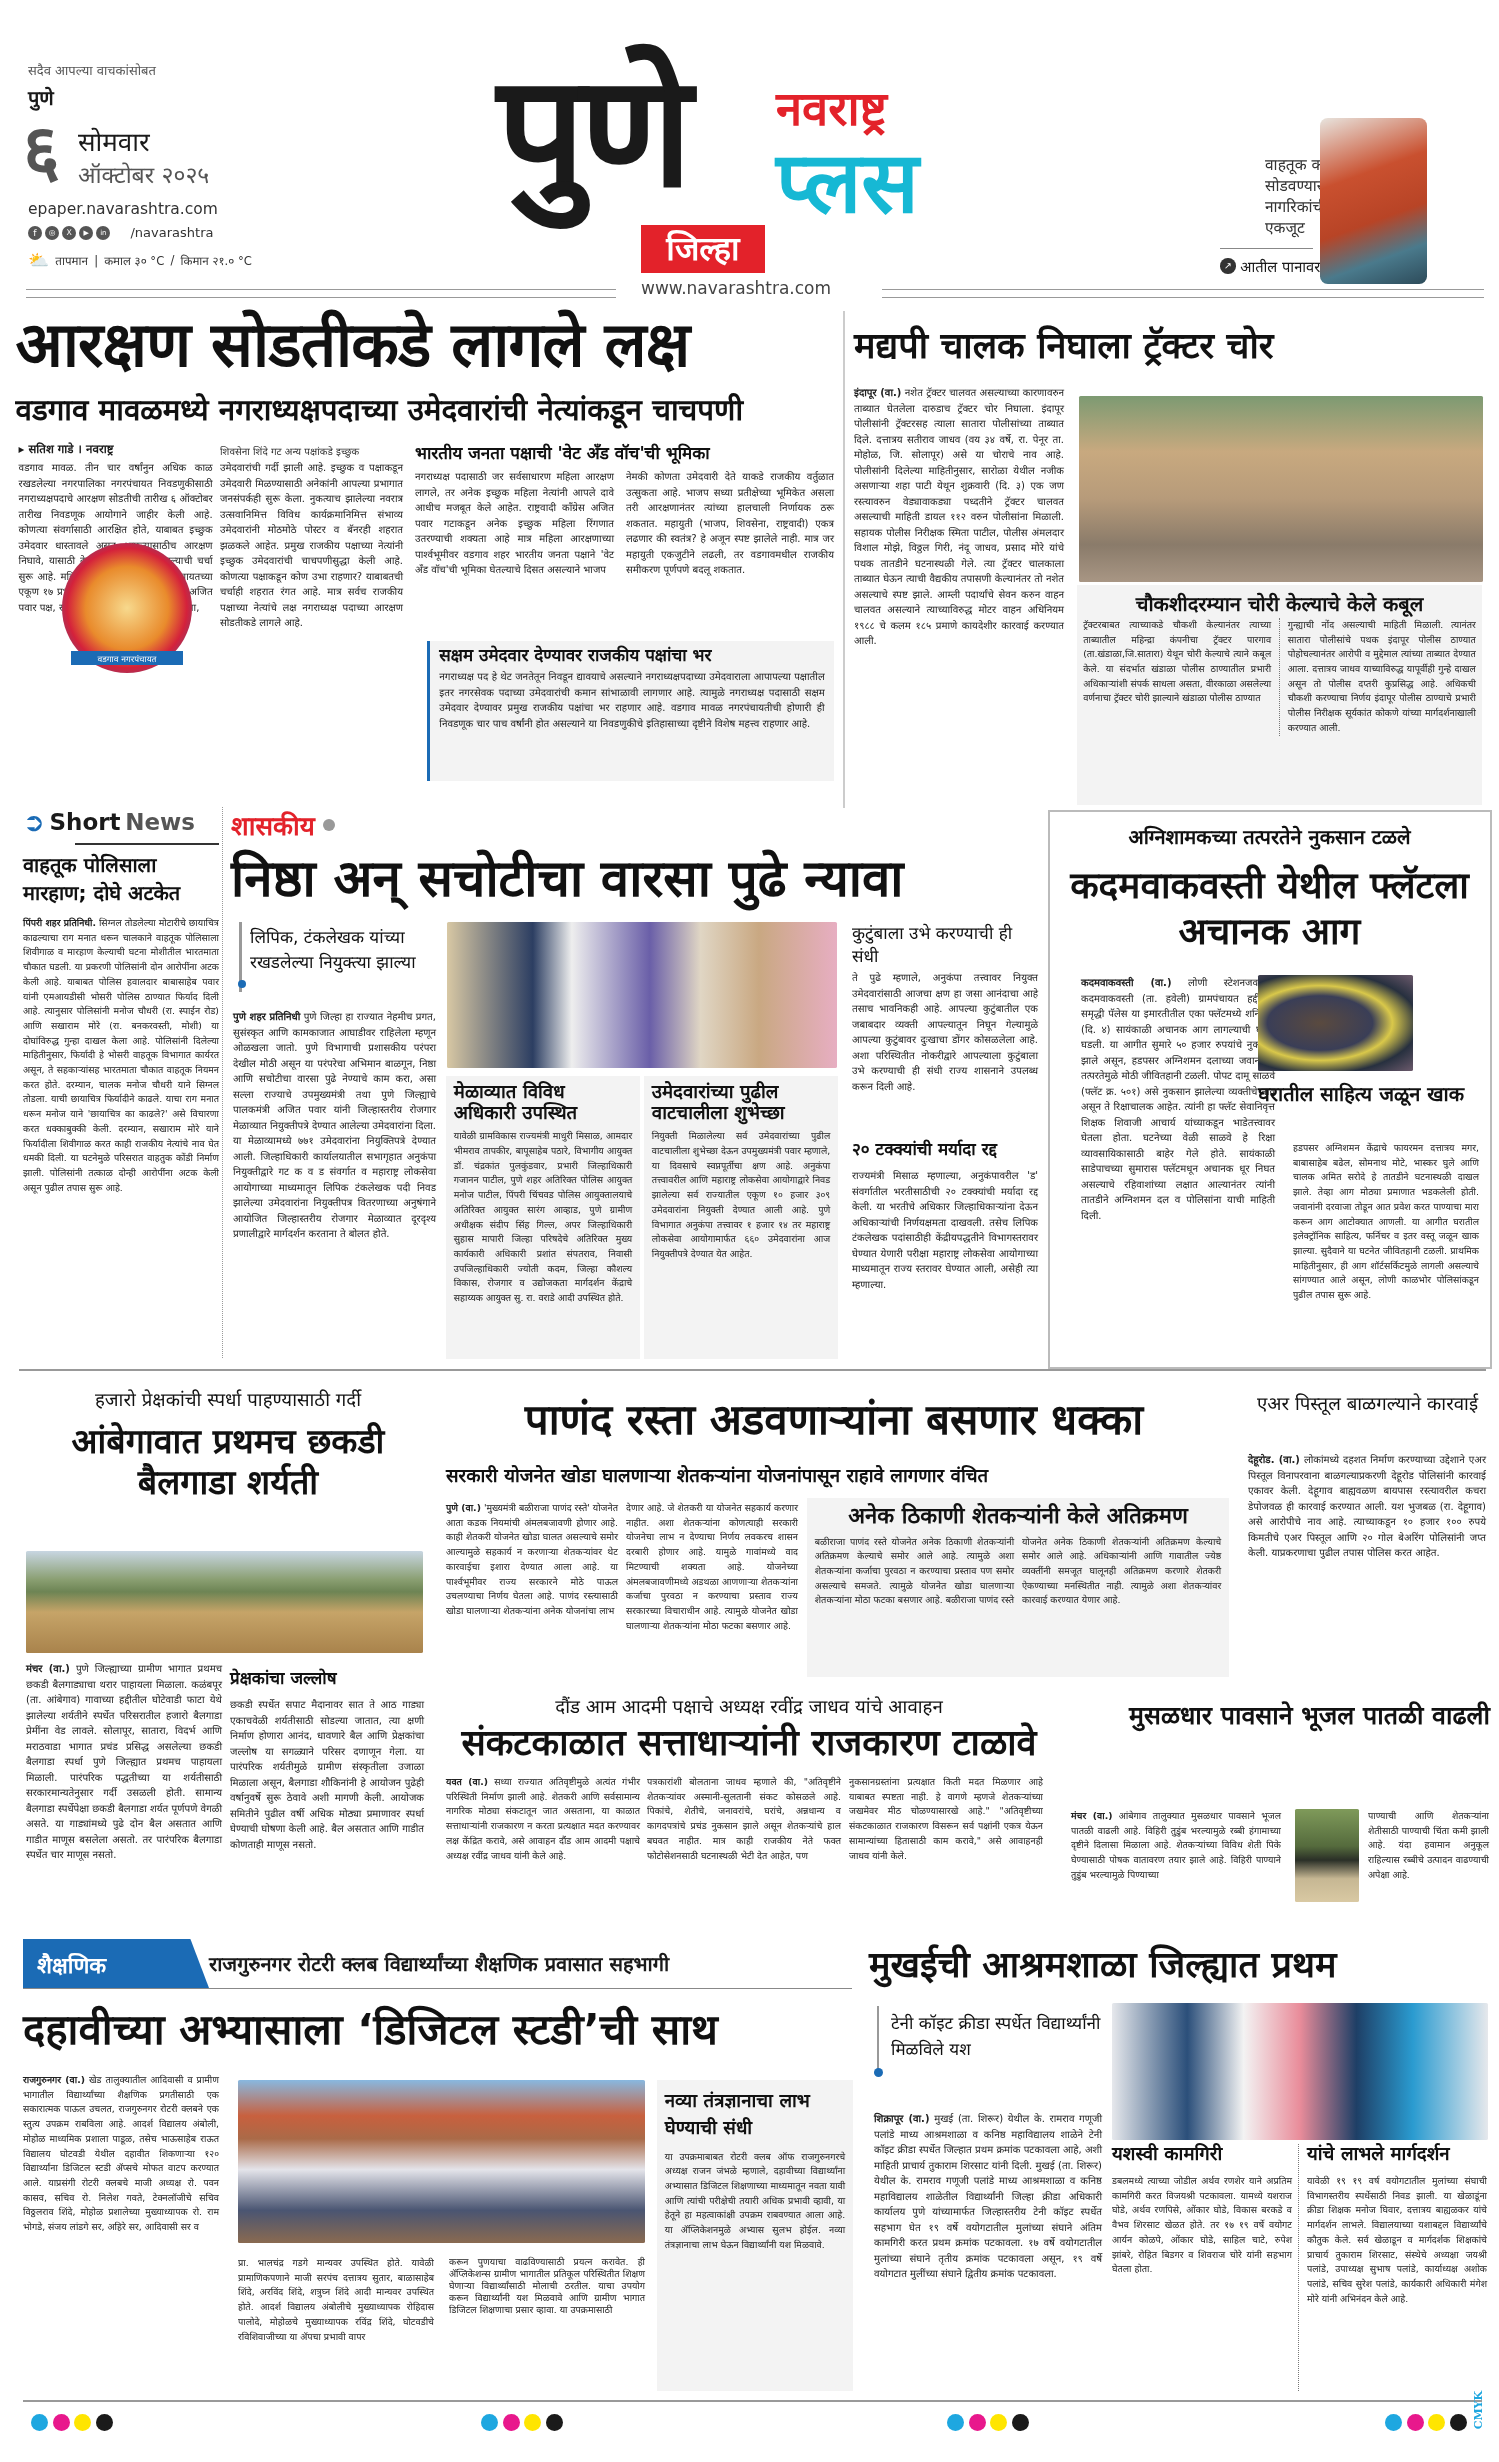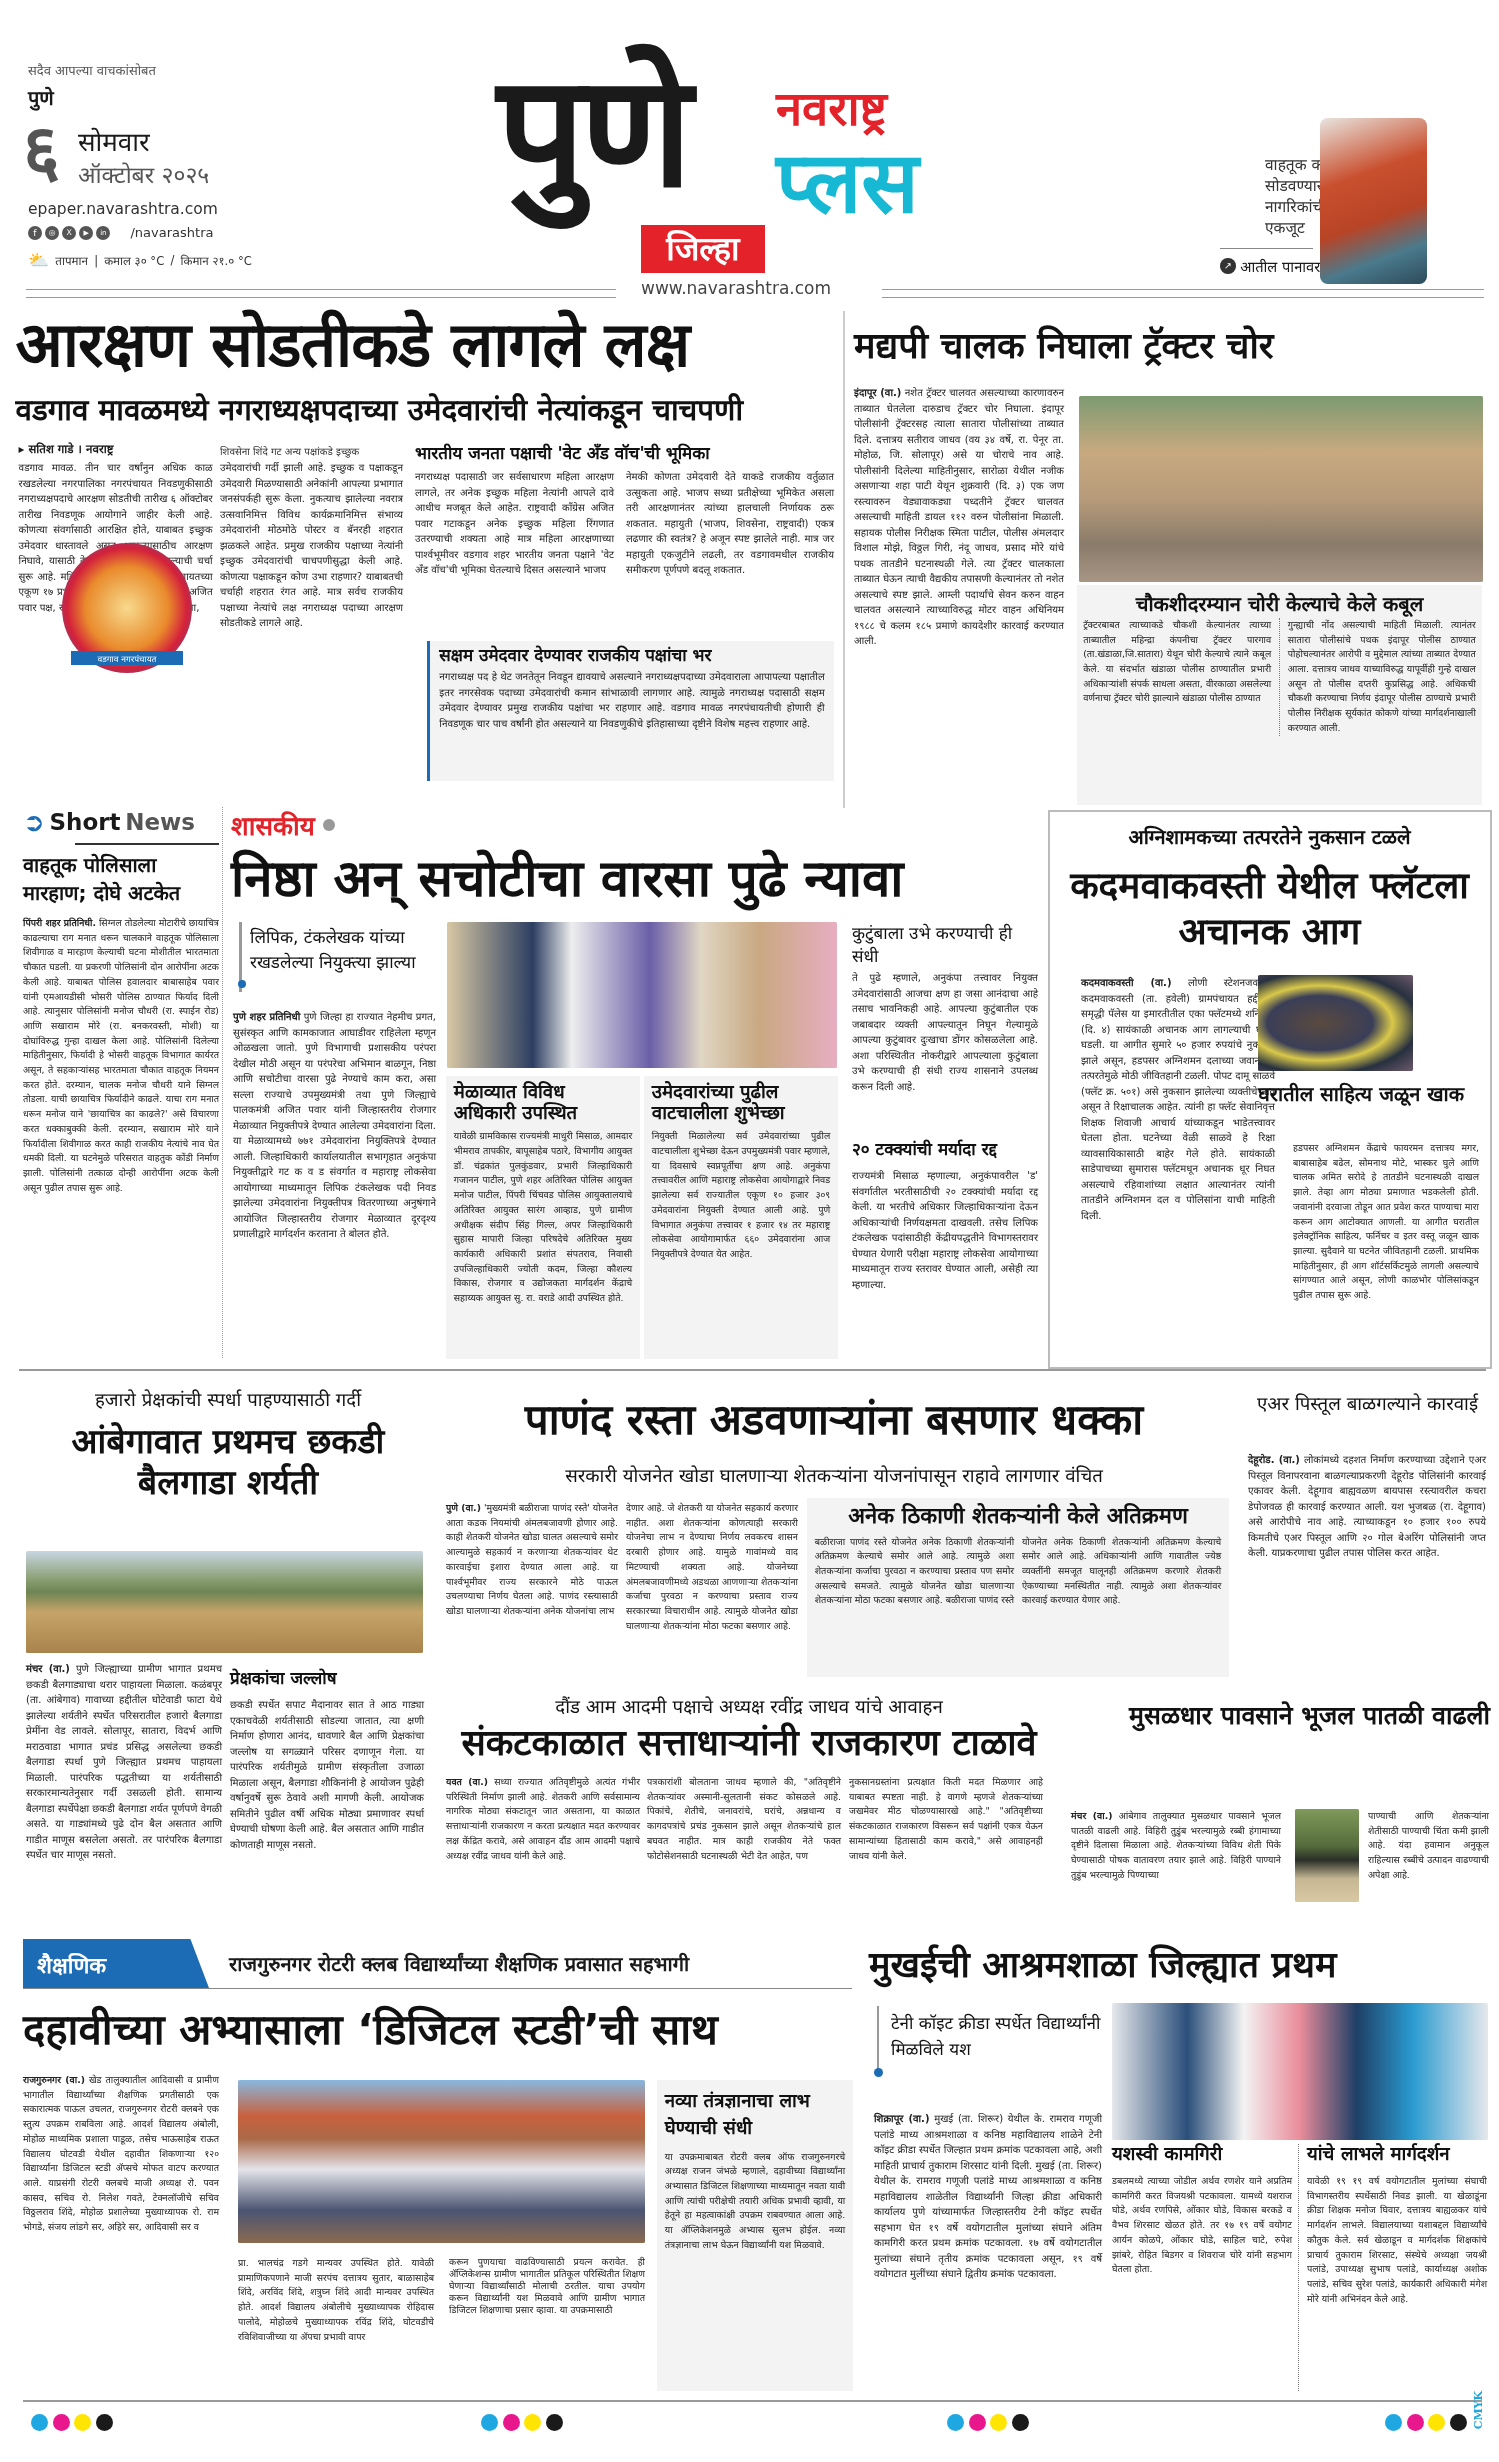--- a/index.html
+++ b/index.html
@@ -128,21 +128,21 @@
 <div class="abs rule" style="left:18.6px;top:1369px;width:1467px"></div>
 
 <div class="abs hl" style="left:26px;top:1390px;width:404px;font-size:18.6px;text-align:center;font-weight:normal">हजारो प्रेक्षकांची स्पर्धा पाहण्यासाठी गर्दी</div>
 <div class="abs hl" style="left:26px;top:1421px;width:404px;font-size:34px;text-align:center;line-height:1.2">आंबेगावात प्रथमच छकडी बैलगाडा शर्यती</div>
 <div class="abs photo" style="left:26px;top:1551px;width:397px;height:102px;background:linear-gradient(180deg,#c8d6e2 0%,#8a9f72 28%,#6d8454 40%,#c6a468 60%,#a9834c 100%)"></div>
 <div class="abs body-text" style="left:26px;top:1661px;width:196px;font-size:10px;line-height:15.5px"><b>मंचर (वा.)</b> <span>पुणे जिल्ह्याच्या ग्रामीण भागात प्रथमच छकडी बैलगाड्याचा थरार पाहायला मिळाला. कळंबपूर (ता. आंबेगाव) गावाच्या हद्दीतील घोटेवाडी फाटा येथे झालेल्या शर्यतीने स्पर्धेत परिसरातील हजारो बैलगाडा प्रेमींना वेड लावले. सोलापूर, सातारा, विदर्भ आणि मराठवाडा भागात प्रचंड प्रसिद्ध असलेल्या छकडी बैलगाडा स्पर्धा पुणे जिल्ह्यात प्रथमच पाहायला मिळाली. पारंपरिक पद्धतीच्या या शर्यतीसाठी सरकारमान्यतेनुसार गर्दी उसळली होती. सामान्य बैलगाडा स्पर्धेपेक्षा छकडी बैलगाडा शर्यत पूर्णपणे वेगळी असते. या गाड्यांमध्ये पुढे दोन बैल असतात आणि गाडीत माणूस बसलेला असतो. तर पारंपरिक बैलगाडा स्पर्धेत चार माणूस नसतो.</span></div>
 <div class="abs hl" style="left:230px;top:1669px;width:194px;font-size:17px">प्रेक्षकांचा जल्लोष</div>
 <div class="abs body-text" style="left:230px;top:1697px;width:194px;font-size:10px;line-height:15.5px">छकडी स्पर्धेत सपाट मैदानावर सात ते आठ गाड्या एकाचवेळी शर्यतीसाठी सोडल्या जातात, त्या क्षणी निर्माण होणारा आनंद, धावणारे बैल आणि प्रेक्षकांचा जल्लोष या सगळ्याने परिसर दणाणून गेला. या पारंपरिक शर्यतीमुळे ग्रामीण संस्कृतीला उजाळा मिळाला असून, बैलगाडा शौकिनांनी हे आयोजन पुढेही वर्षानुवर्षे सुरू ठेवावे अशी मागणी केली. आयोजक समितीने पुढील वर्षी अधिक मोठ्या प्रमाणावर स्पर्धा घेण्याची घोषणा केली आहे. बैल असतात आणि गाडीत कोणताही माणूस नसतो.</div>
 
 <div class="abs hl" style="left:446px;top:1397px;width:776px;font-size:42px;text-align:center">पाणंद रस्ता अडवणाऱ्यांना बसणार धक्का</div>
-<div class="abs hl" style="left:446px;top:1466px;width:776px;font-size:18.6px;text-align:center;font-weight:normal">सरकारी योजनेत खोडा घालणाऱ्या शेतकऱ्यांना योजनांपासून राहावे लागणार वंचित</div>
+<div class="abs hl" style="left:446px;top:1466px;width:776px;font-size:18.6px;text-align:left;font-weight:bold">सरकारी योजनेत खोडा घालणाऱ्या शेतकऱ्यांना योजनांपासून राहावे लागणार वंचित</div>
 <div class="abs body-text" style="left:446px;top:1501px;width:172px;font-size:9.3px;line-height:14.7px"><b>पुणे (वा.)</b> <span>'मुख्यमंत्री बळीराजा पाणंद रस्ते' योजनेत आता कडक नियमांची अंमलबजावणी होणार आहे. काही शेतकरी योजनेत खोडा घालत असल्याचे समोर आल्यामुळे सहकार्य न करणाऱ्या शेतकऱ्यांवर थेट कारवाईचा इशारा देण्यात आला आहे. या पार्श्वभूमीवर राज्य सरकारने मोठे पाऊल उचलण्याचा निर्णय घेतला आहे. पाणंद रस्त्यासाठी खोडा घालणाऱ्या शेतकऱ्यांना अनेक योजनांचा लाभ</span></div>
 <div class="abs body-text" style="left:626px;top:1501px;width:172px;font-size:9.3px;line-height:14.7px">देणार आहे. जे शेतकरी या योजनेत सहकार्य करणार नाहीत. अशा शेतकऱ्यांना कोणत्याही सरकारी योजनेचा लाभ न देण्याचा निर्णय लवकरच शासन दरबारी होणार आहे. यामुळे गावांमध्ये वाद मिटण्याची शक्यता आहे. योजनेच्या अंमलबजावणीमध्ये अडथळा आणणाऱ्या शेतकऱ्यांना कर्जाचा पुरवठा न करण्याचा प्रस्ताव राज्य सरकारच्या विचाराधीन आहे. त्यामुळे योजनेत खोडा घालणाऱ्या शेतकऱ्यांना मोठा फटका बसणार आहे.</div>
 <div class="abs box-grey" style="left:807px;top:1498px;width:422px;height:179px">
   <div class="hl" style="padding:6.2px 7.8px;font-size:22px;text-align:center">अनेक ठिकाणी शेतकऱ्यांनी केले अतिक्रमण</div>
   <div style="display:flex;gap:7.8px;padding:0 7.8px">
     <div class="body-text" style="flex:1;font-size:9.3px;line-height:14.7px">बळीराजा पाणंद रस्ते योजनेत अनेक ठिकाणी शेतकऱ्यांनी अतिक्रमण केल्याचे समोर आले आहे. त्यामुळे अशा शेतकऱ्यांना कर्जाचा पुरवठा न करण्याचा प्रस्ताव पण समोर असल्याचे समजते. त्यामुळे योजनेत खोडा घालणाऱ्या शेतकऱ्यांना मोठा फटका बसणार आहे. बळीराजा पाणंद रस्ते</div>
     <div class="body-text" style="flex:1;font-size:9.3px;line-height:14.7px">योजनेत अनेक ठिकाणी शेतकऱ्यांनी अतिक्रमण केल्याचे समोर आले आहे. अधिकाऱ्यांनी आणि गावातील ज्येष्ठ व्यक्तींनी समजूत घालूनही अतिक्रमण करणारे शेतकरी ऐकण्याच्या मनस्थितीत नाही. त्यामुळे अशा शेतकऱ्यांवर कारवाई करण्यात येणार आहे.</div>
   </div>
 </div>
 
@@ -155,21 +155,21 @@
 <div class="abs body-text" style="left:647px;top:1775px;width:194px;font-size:9.3px;line-height:14.7px">पत्रकारांशी बोलताना जाधव म्हणाले की, "अतिवृष्टीने शेतकऱ्यांवर अस्मानी-सुलतानी संकट कोसळले आहे. पिकांचे, शेतीचे, जनावरांचे, घरांचे, अन्नधान्य व कागदपत्रांचे प्रचंड नुकसान झाले असून शेतकऱ्यांचे हाल बघवत नाहीत. मात्र काही राजकीय नेते फक्त फोटोसेशनसाठी घटनास्थळी भेटी देत आहेत, पण</div>
 <div class="abs body-text" style="left:849px;top:1775px;width:194px;font-size:9.3px;line-height:14.7px">नुकसानग्रस्तांना प्रत्यक्षात किती मदत मिळणार आहे याबाबत स्पष्टता नाही. हे वागणे म्हणजे शेतकऱ्यांच्या जखमेवर मीठ चोळण्यासारखे आहे." "अतिवृष्टीच्या संकटकाळात राजकारण विसरून सर्व पक्षांनी एकत्र येऊन सामान्यांच्या हितासाठी काम करावे," असे आवाहनही जाधव यांनी केले.</div>
 
 <div class="abs hl" style="left:1071px;top:1700px;width:419px;font-size:25px;text-align:right;line-height:1.3">मुसळधार पावसाने भूजल पातळी वाढली</div>
 <div class="abs body-text" style="left:1071px;top:1809px;width:210px;font-size:9.3px;line-height:14.7px"><b>मंचर (वा.)</b> <span>आंबेगाव तालुक्यात मुसळधार पावसाने भूजल पातळी वाढली आहे. विहिरी तुडुंब भरल्यामुळे रब्बी हंगामाच्या दृष्टीने दिलासा मिळाला आहे. शेतकऱ्यांच्या विविध शेती पिके घेण्यासाठी पोषक वातावरण तयार झाले आहे. विहिरी पाण्याने तुडुंब भरल्यामुळे पिण्याच्या</span></div>
 <div class="abs photo" style="left:1295px;top:1809px;width:64px;height:93px;background:linear-gradient(180deg,#7f9a5a 0%,#556b3d 40%,#2a2f27 55%,#c6b793 75%,#d9c9a3 100%)"></div>
 <div class="abs body-text" style="left:1368px;top:1809px;width:121px;font-size:9.3px;line-height:14.7px">पाण्याची आणि शेतकऱ्यांना शेतीसाठी पाण्याची चिंता कमी झाली आहे. यंदा हवामान अनुकूल राहिल्यास रब्बीचे उत्पादन वाढण्याची अपेक्षा आहे.</div>
 
 <div class="abs" style="left:23px;top:1939px;width:829px;height:50px;border-bottom:1.6px solid #888;display:flex;align-items:center">
   <span style="background:#1b6bb5;color:#fff;font-size:22px;font-weight:bold;padding:6.2px 14px;height:100%;display:flex;align-items:center;clip-path:polygon(0 0,90% 0,100% 100%,0 100%);width:186px">शैक्षणिक</span>
-  <span style="font-size:20px;font-weight:bold;margin-left:20px">राजगुरुनगर रोटरी क्लब विद्यार्थ्यांच्या शैक्षणिक प्रवासात सहभागी</span>
+  <span style="font-size:20px;font-weight:bold;margin-left:0">राजगुरुनगर रोटरी क्लब विद्यार्थ्यांच्या शैक्षणिक प्रवासात सहभागी</span>
 </div>
 <div class="abs hl" style="left:23px;top:2007px;width:829px;font-size:42px">दहावीच्या अभ्यासाला ‘डिजिटल स्टडी’ची साथ</div>
 <div class="abs body-text" style="left:23px;top:2073px;width:196px;font-size:9.3px;line-height:14.7px"><b>राजगुरुनगर (वा.)</b> <span>खेड तालुक्यातील आदिवासी व प्रामीण भागातील विद्यार्थ्यांच्या शैक्षणिक प्रगतीसाठी एक सकारात्मक पाऊल उचलत, राजगुरुनगर रोटरी क्लबने एक स्तुत्य उपक्रम राबविला आहे. आदर्श विद्यालय अंबोली, मोहोळ माध्यमिक प्रशाला पाडूळ, तसेच भाऊसाहेब राऊत विद्यालय घोटवडी येथील दहावीत शिकणाऱ्या १२० विद्यार्थ्यांना डिजिटल स्टडी ॲप्सचे मोफत वाटप करण्यात आले. याप्रसंगी रोटरी क्लबचे माजी अध्यक्ष रो. पवन कासव, सचिव रो. निलेश गवते, टेक्नलॉजीचे सचिव विठ्ठलराव शिंदे, मोहोळ प्रशालेच्या मुख्याध्यापक रो. राम भोगडे, संजय लांडगे सर, अहिरे सर, आदिवासी सर व</span></div>
 <div class="abs photo" style="left:238px;top:2080px;width:407px;height:163px;background:linear-gradient(180deg,#88b8e0 0%,#c8603e 22%,#aa6a48 36%,#e4e4ea 55%,#4a5572 80%,#8a6a50 100%)"></div>
 <div class="abs body-text" style="left:238px;top:2256px;width:196px;font-size:9.3px;line-height:14.7px">प्रा. भालचंद्र गडगे मान्यवर उपस्थित होते. यावेळी प्रामाणिकपणाने माजी सरपंच दत्तात्रय सुतार, बाळासाहेब शिंदे, अरविंद शिंदे, शत्रुघ्न शिंदे आदी मान्यवर उपस्थित होते. आदर्श विद्यालय अंबोलीचे मुख्याध्यापक रोहिदास पालोदे, मोहोळचे मुख्याध्यापक रविंद्र शिंदे, घोटवडीचे रविशिवाजीच्या या ॲपचा प्रभावी वापर</div>
 <div class="abs body-text" style="left:449px;top:2256px;width:196px;font-size:9.3px;line-height:12px">करून पुणयाचा वाढविण्यासाठी प्रयत्न करावेत. ही ॲप्लिकेशन्स ग्रामीण भागातील प्रतिकूल परिस्थितीत शिक्षण घेणाऱ्या विद्यार्थ्यांसाठी मोलाची ठरतील. याचा उपयोग करून विद्यार्थ्यांनी यश मिळवावे आणि ग्रामीण भागात डिजिटल शिक्षणाचा प्रसार व्हावा. या उपक्रमासाठी</div>
 <div class="abs box-grey" style="left:657px;top:2080px;width:196px;height:311px">
   <div class="hl" style="padding:7.8px;font-size:18.6px;line-height:1.45">नव्या तंत्रज्ञानाचा लाभ घेण्याची संधी</div>
   <div class="body-text" style="padding:0 7.8px;font-size:9.3px;line-height:14.7px">या उपक्रमाबाबत रोटरी क्लब ऑफ राजगुरुनगरचे अध्यक्ष राजन जंभळे म्हणाले, दहावीच्या विद्यार्थ्यांना अभ्यासात डिजिटल शिक्षणाच्या माध्यमातून नवता यावी आणि त्यांची परीक्षेची तयारी अधिक प्रभावी व्हावी, या हेतूने हा महत्वाकांक्षी उपक्रम राबवण्यात आला आहे. या ॲप्लिकेशनमुळे अभ्यास सुलभ होईल. नव्या तंत्रज्ञानाचा लाभ घेऊन विद्यार्थ्यांनी यश मिळवावे.</div>
 </div>

